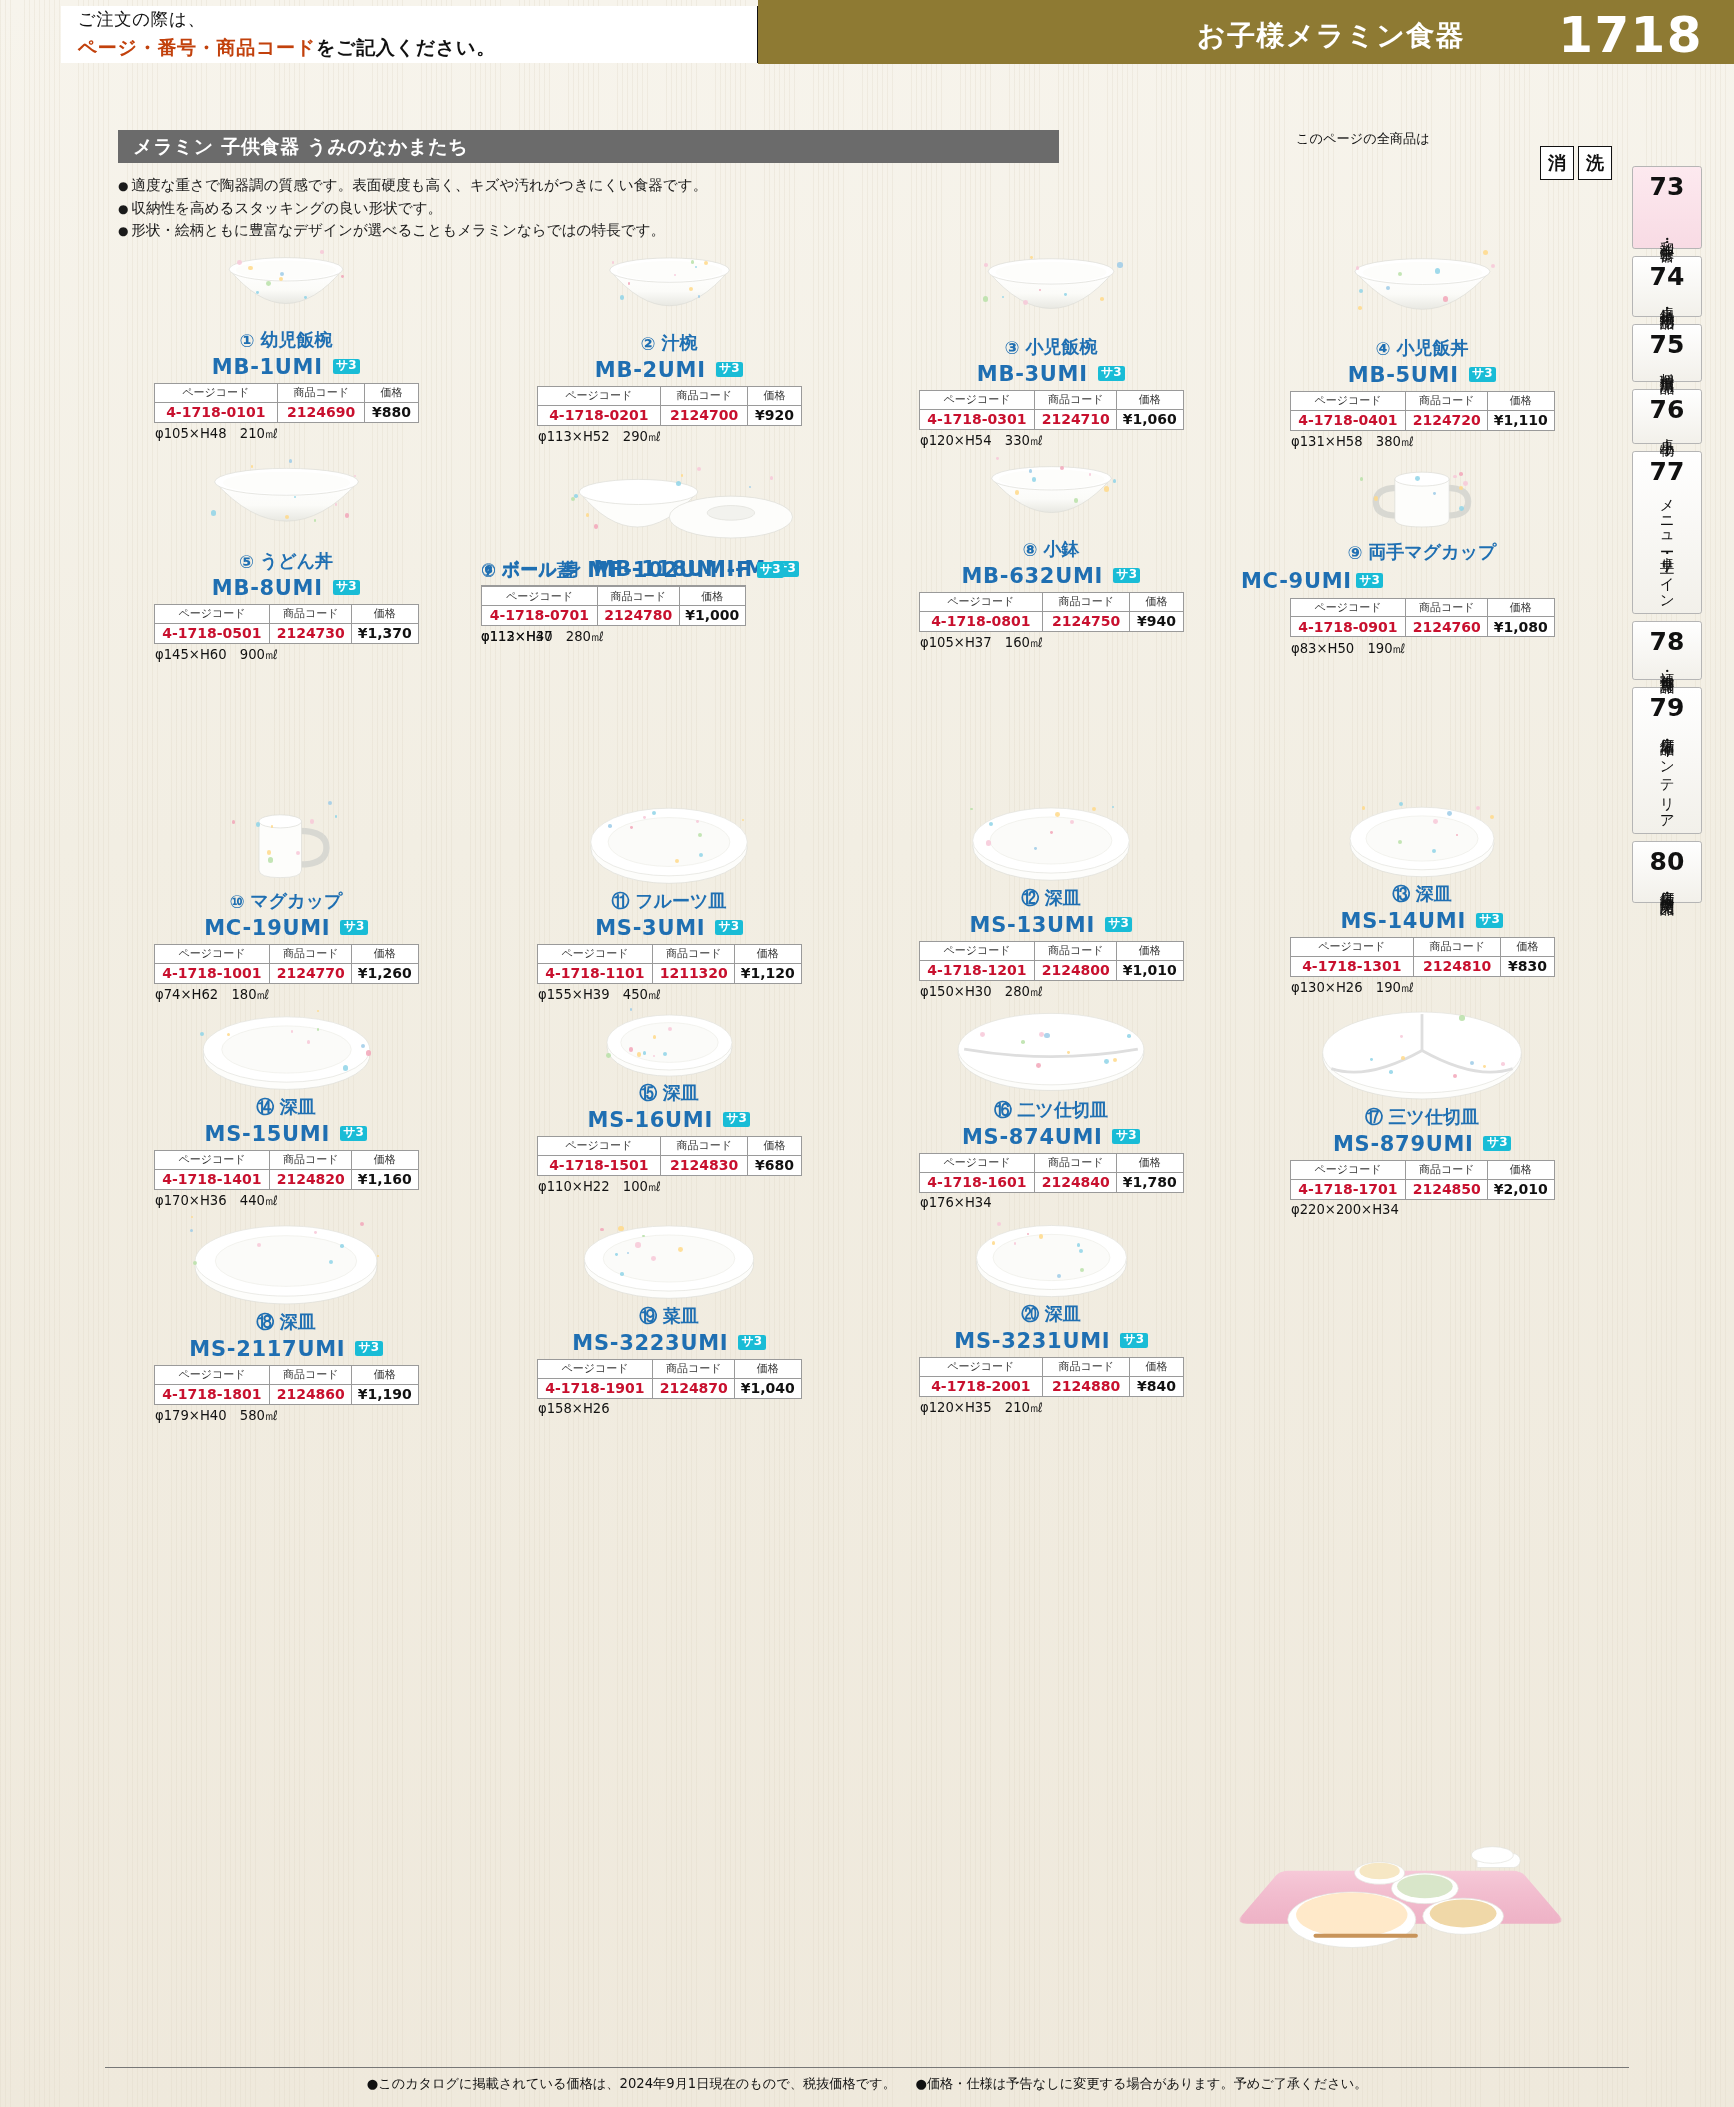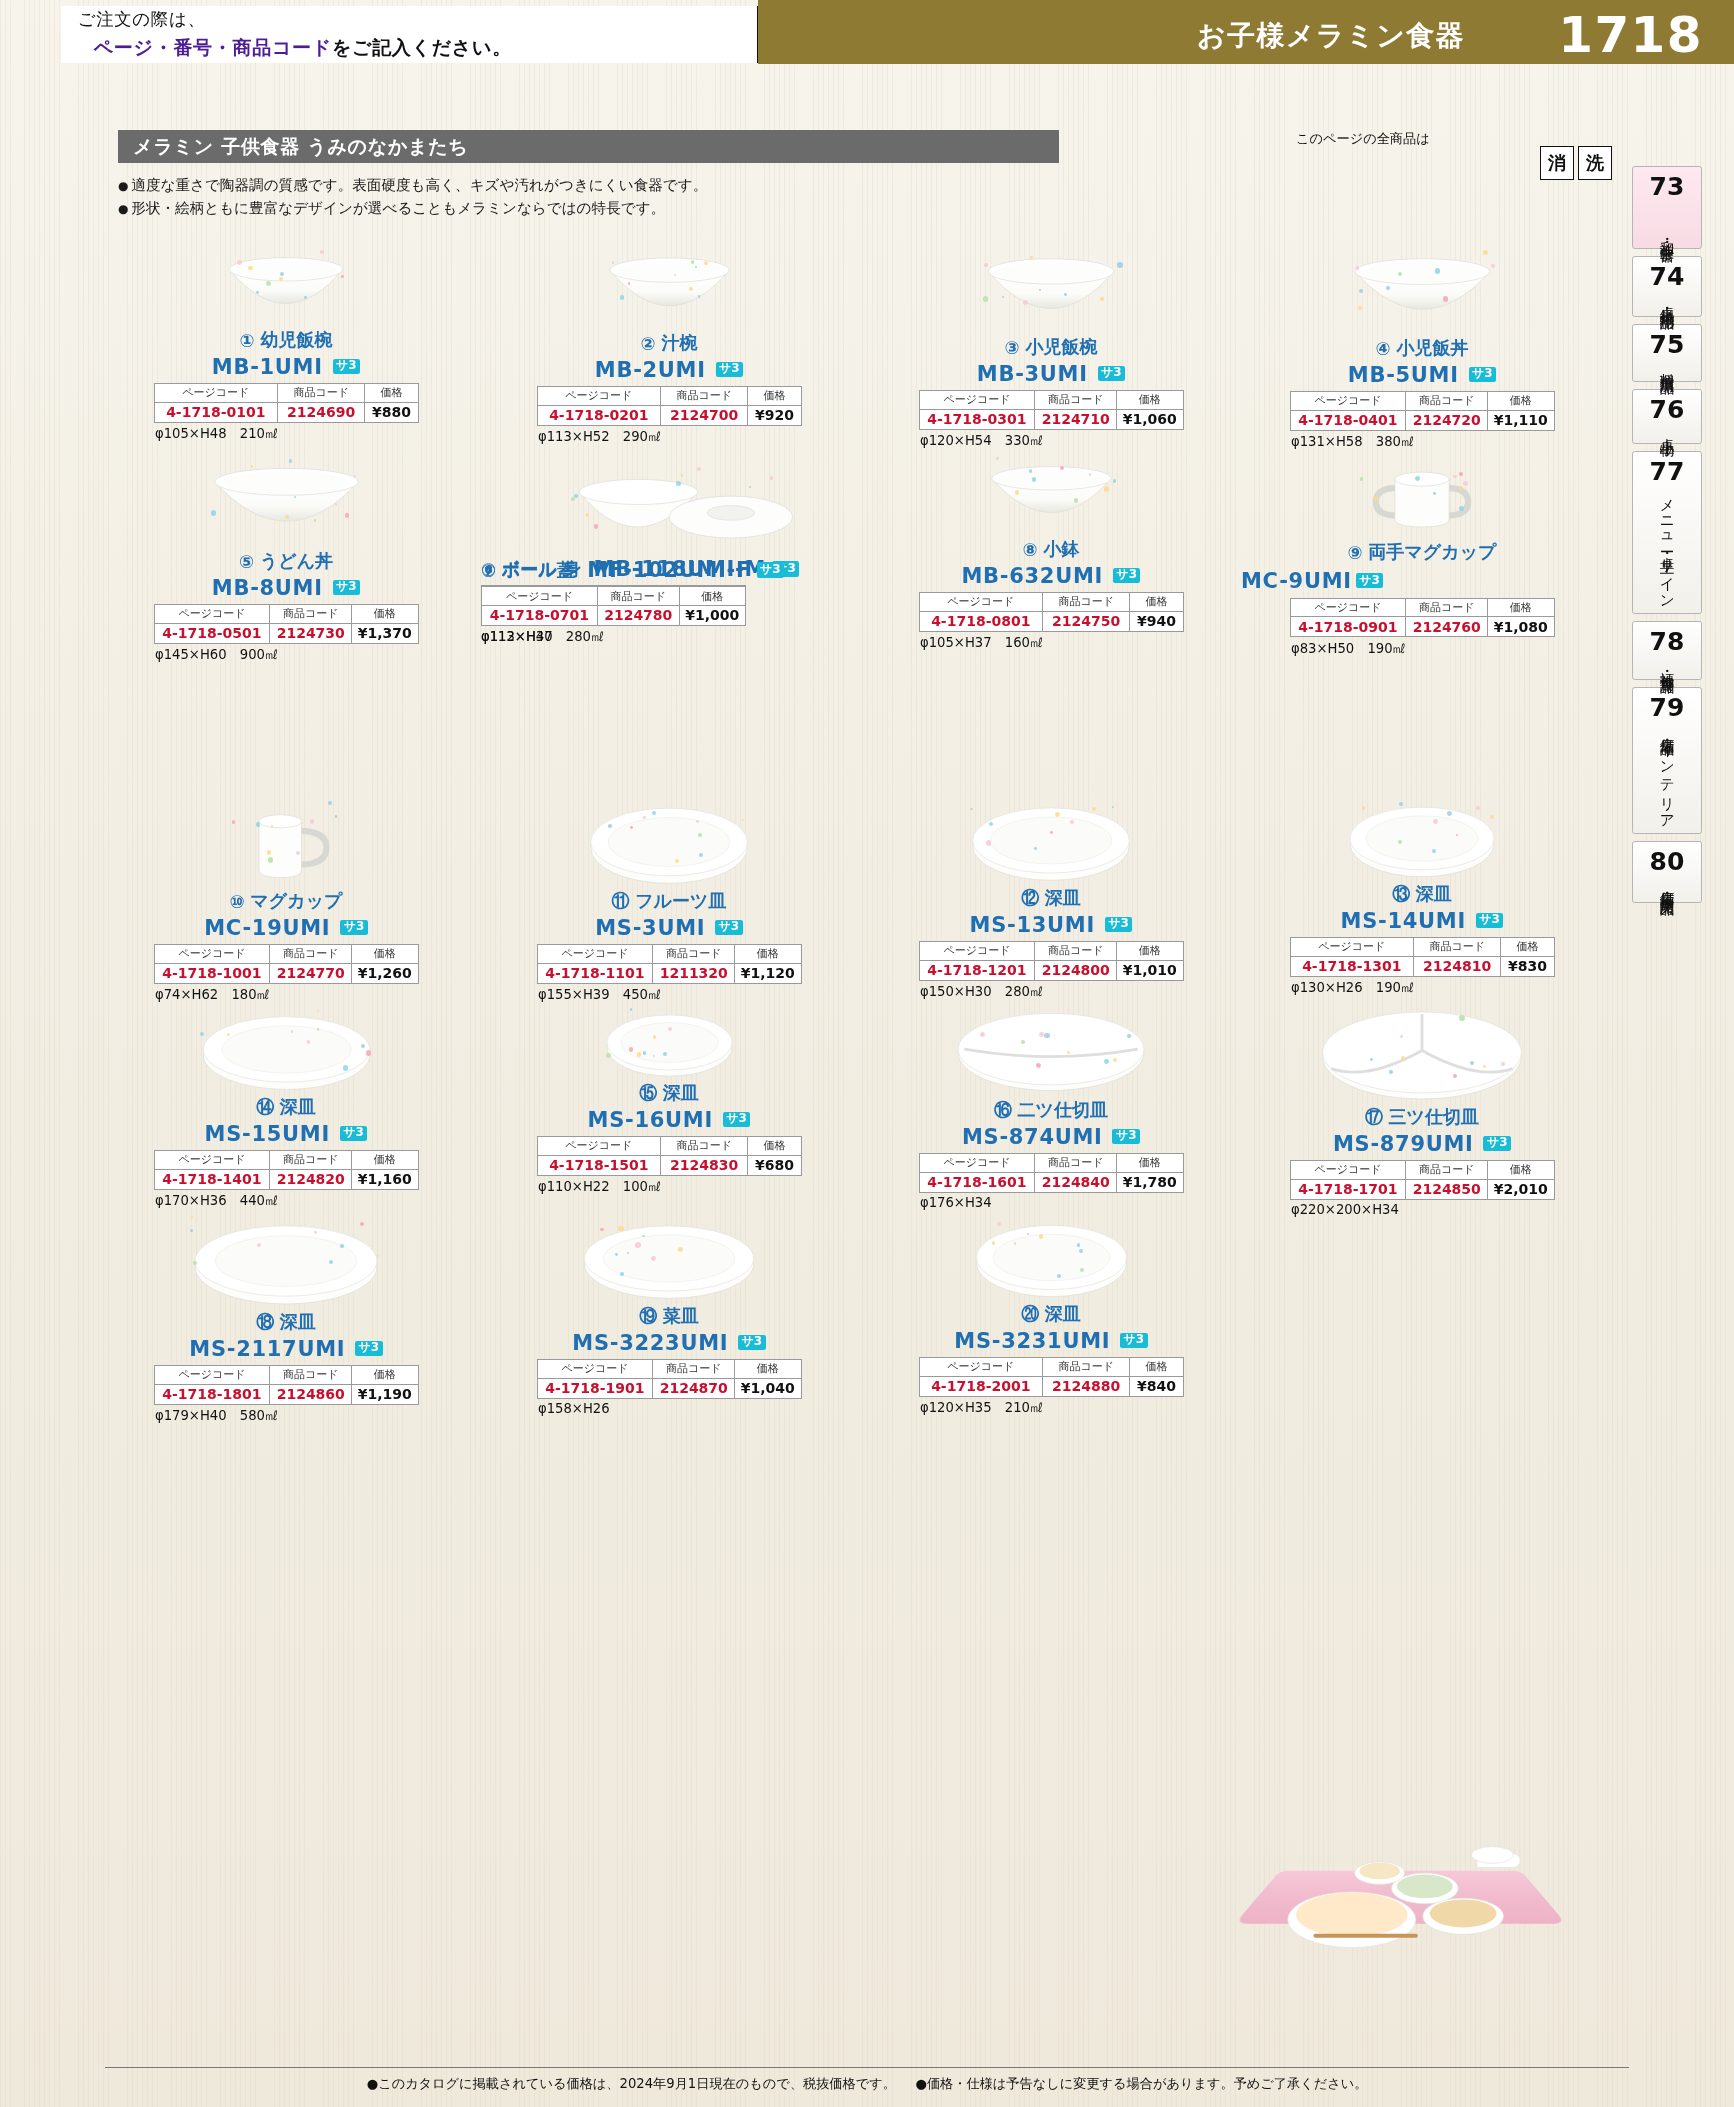--- a/index.html
+++ b/index.html
@@ -17,21 +17,21 @@
   }
 
   
   .hdr-note{
     position:absolute;left:61px;top:5.6px;width:697px;height:57px;
     background:#fff;border-right:1.4px solid #111;
     display:flex;flex-direction:column;justify-content:center;padding-left:16.7px;box-sizing:border-box;
   }
   .hdr-note .l1{font-size:17.4px;color:#111;letter-spacing:0.7px;}
   .hdr-note .l2{font-size:19px;color:#111;font-weight:bold;margin-top:4.2px;letter-spacing:0.7px;}
-  .hdr-note .l2 .red{color:#4c1d95;margin-left:16px;}
+  .hdr-note .l2 .red{color:#c2410c;}
   .hdr-note .l2 .blk{color:#111;font-weight:bold;}
   .hdr-band{
     position:absolute;left:758px;top:0;width:976px;height:64px;
     background:#8e7a33;
   }
   .hdr-title{
     position:absolute;right:269px;top:16.7px;color:#fff;font-size:28px;font-weight:bold;letter-spacing:1.4px;
   }
   .hdr-page{
     position:absolute;right:31px;top:5.6px;color:#fff;font-size:50px;font-weight:bold;letter-spacing:1.4px;
@@ -128,20 +128,21 @@
       <span class="red">ページ・番号・商品コード</span><span class="blk">をご記入ください。</span>
     </div>
   </div>
   <div class="hdr-band"></div>
   <div class="hdr-title">お子様メラミン食器</div>
   <div class="hdr-page">1718</div>
 
   <div class="sec-title">メラミン 子供食器 うみのなかまたち</div>
   <div class="bullets">
     <div>適度な重さで陶器調の質感です。表面硬度も高く、キズや汚れがつきにくい食器です。</div>
+    <div>収納性を高めるスタッキングの良い形状です。</div>
     <div>形状・絵柄ともに豊富なデザインが選べることもメラミンならではの特長です。</div>
   </div>
   <div class="allnote">このページの全商品は</div>
   <div class="mk a">消</div>
   <div class="mk b">洗</div>
 
   <div class="tabs" id="tabs">
       <div class="tab pink">
         <div class="num">73</div>
         <div class="txt">和・洋・中食器</div>

